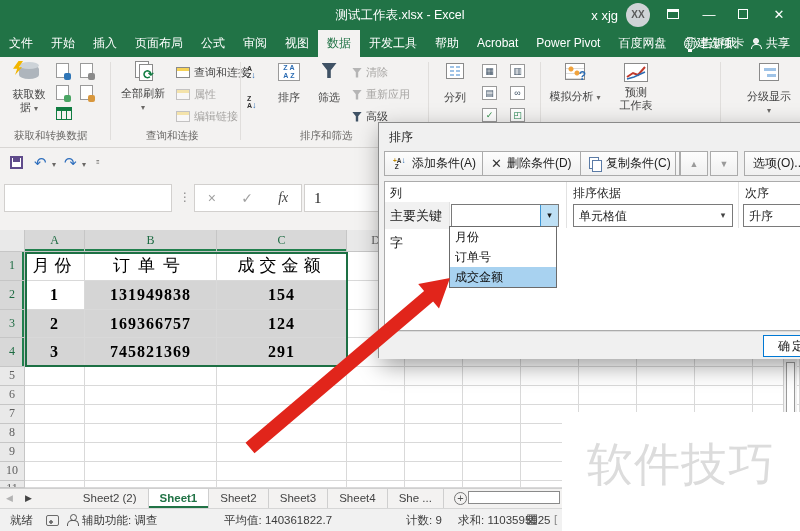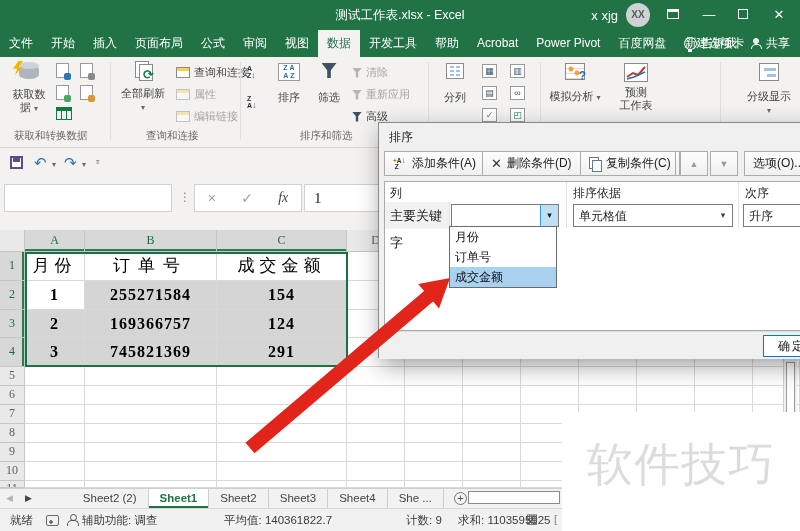--- a/index.html
+++ b/index.html
@@ -366,21 +366,21 @@
         <div class="gc" style="width:58px"></div>
       <div class="gc" style="width:58px"></div>
         <div class="gc" style="width:58px"></div>
         <div class="gc" style="width:58px"></div>
       <div class="gc" style="width:58px"></div>
         <div class="gc" style="width:47px"></div>
     </div>
     <div class="grow" style="height:29px">
       <div class="gc hd rh selh" style="width:25px; line-height:27px">2</div>
       <div class="gc cell num actv" style="width:60px">1</div>
-      <div class="gc cell num sel" style="width:132px">255271584</div>
+      <div class="gc cell num sel" style="width:132px">131949838</div>
       <div class="gc cell num sel" style="width:130px">154</div>
       <div class="gc" style="width:58px"></div>
         <div class="gc" style="width:58px"></div>
         <div class="gc" style="width:58px"></div>
       <div class="gc" style="width:58px"></div>
         <div class="gc" style="width:58px"></div>
         <div class="gc" style="width:58px"></div>
       <div class="gc" style="width:58px"></div>
         <div class="gc" style="width:47px"></div>
     </div>

